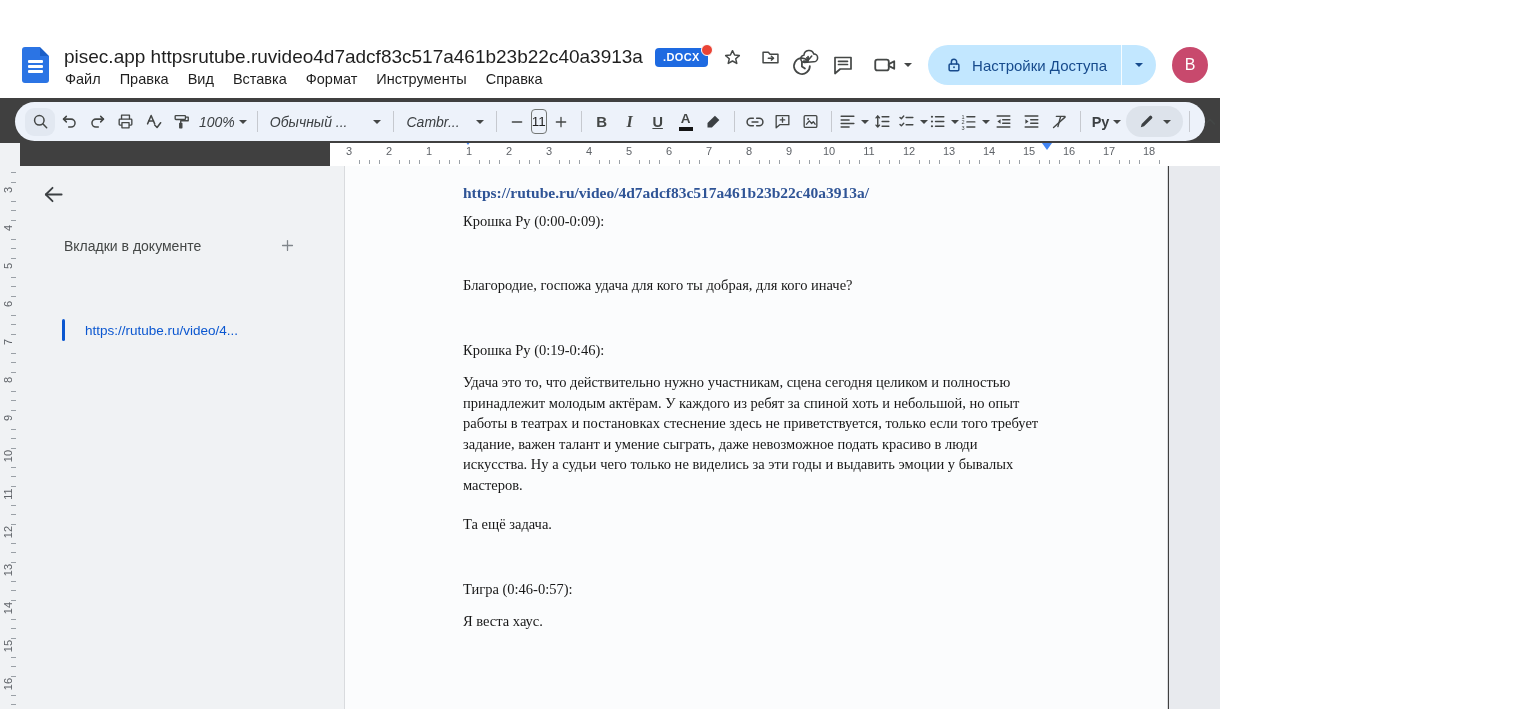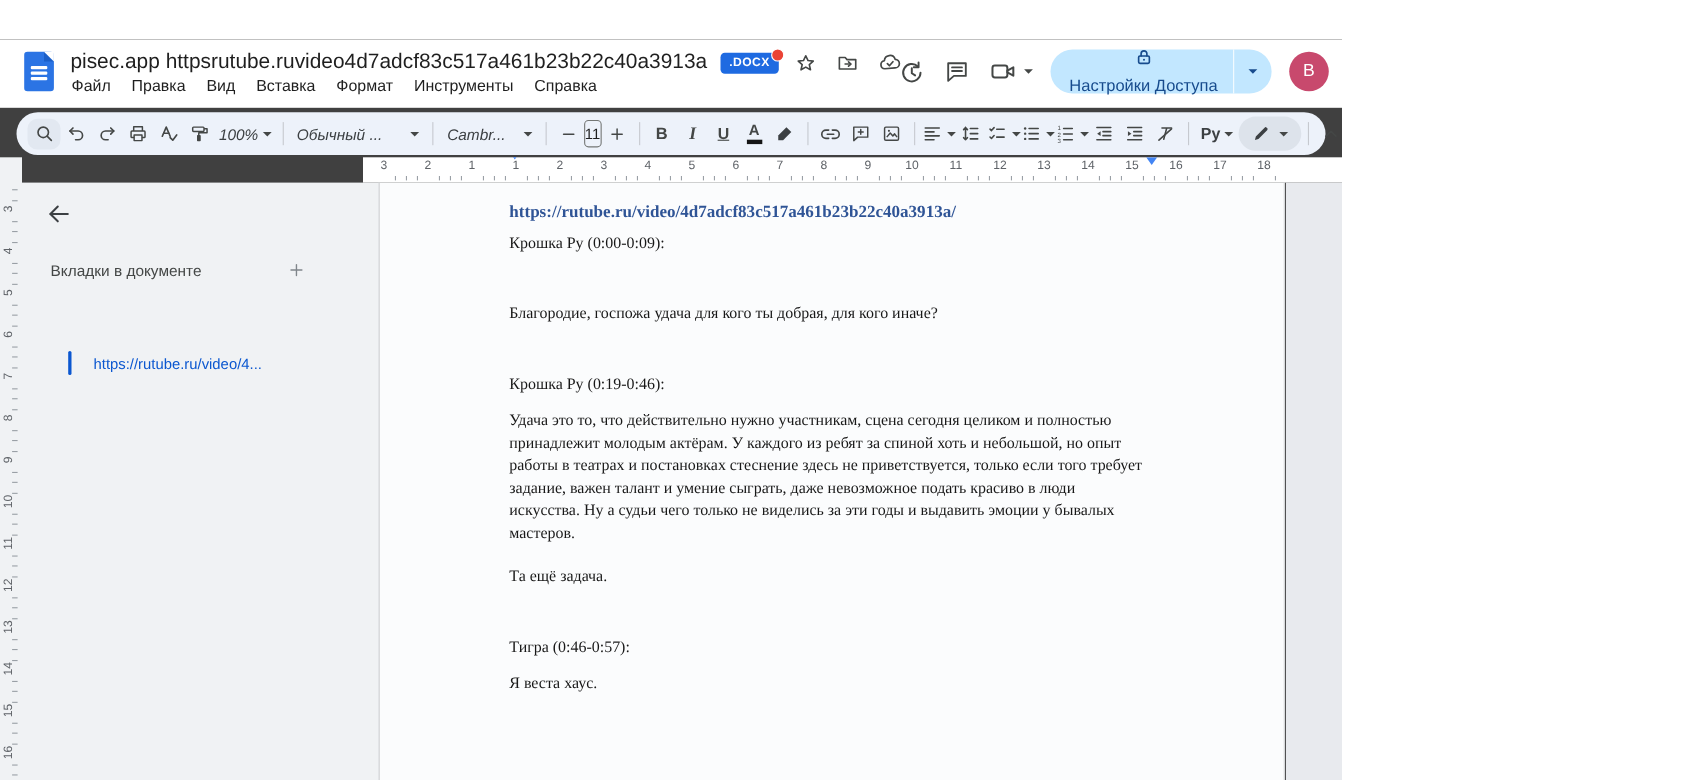--- a/index.html
+++ b/index.html
@@ -65,21 +65,21 @@
   .v-ruler{position:absolute;left:0;top:107px;bottom:0;width:20px;background:#f0f2f4;overflow:hidden;}
   .v-num{position:absolute;left:1px;width:14px;text-align:center;transform:rotate(-90deg);
          font-size:11px;color:#5f6368;}
   .v-tick{position:absolute;left:11px;width:5px;height:1px;background:#9aa0a6;}
 
   
   .sidebar{position:absolute;left:20px;top:130px;bottom:0;width:325px;background:#f0f2f4;
            border-right:1px solid #d9dbde;box-sizing:border-box;}
   .back-btn{position:absolute;left:20px;top:15px;width:26px;height:26px;color:#3c4043;display:flex;
             align-items:center;justify-content:center;}
-  .sb-head{position:absolute;left:26px;top:71px;width:232px;display:flex;align-items:center;
+  .sb-head{position:absolute;left:44px;top:71px;width:232px;display:flex;align-items:center;
            justify-content:space-between;}
   .sb-head-label{font-size:14px;color:#444746;}
   .plus-ico{color:#80868b;display:flex;}
   .tab-pill{position:absolute;left:13px;top:106px;width:250px;height:40px;background:#d3e3fd;border-radius:20px;
             display:flex;align-items:center;gap:13px;padding-left:23px;box-sizing:border-box;}
   .tab-pill .tab-label{font-size:14px;font-weight:500;color:#0842a0;}
   .tab-doc-ico{color:#041e49;display:flex;}
   .tab-child{position:absolute;left:42px;top:153px;display:flex;align-items:center;gap:20px;}
   .child-bar{width:3px;height:22px;border-radius:2px;background:#0b57d0;}
   .child-link{font-size:13.5px;color:#0b57d0;white-space:nowrap;}
@@ -167,21 +167,21 @@
           </svg>
       </span>
       <span class="cam-group">
         <svg width="26" height="26" viewBox="0 0 24 24" fill="none" stroke="currentColor" stroke-width="1.7" stroke-linejoin="round" style="color:#444746">
             <rect x="3" y="7" width="12.5" height="10" rx="2"></rect>
             <path d="M15.5 11.2l5-2.7v7l-5-2.7z"></path>
           </svg>
         <span class="caret"></span>
       </span>
       <div class="share-pill">
-        <span class="share-main" style="color:#174b8d;flex-direction:column;">
+        <span class="share-main" style="color:#174b8d;">
           <svg width="18" height="18" viewBox="0 0 24 24" fill="none" stroke="currentColor" stroke-width="2" stroke-linecap="round">
               <rect x="5.5" y="10.5" width="13" height="9" rx="1.6"></rect>
               <path d="M8.5 10.5V7.8a3.5 3.5 0 0 1 7 0v2.7"></path>
               <circle cx="12" cy="15" r="1.2" fill="currentColor" stroke="none"></circle>
             </svg>
           <span>Настройки Доступа</span>
         </span>
         <span class="share-sep"></span>
         <span class="share-caret">
           <span class="caret" style="border-top-color:#174b8d;"></span>

